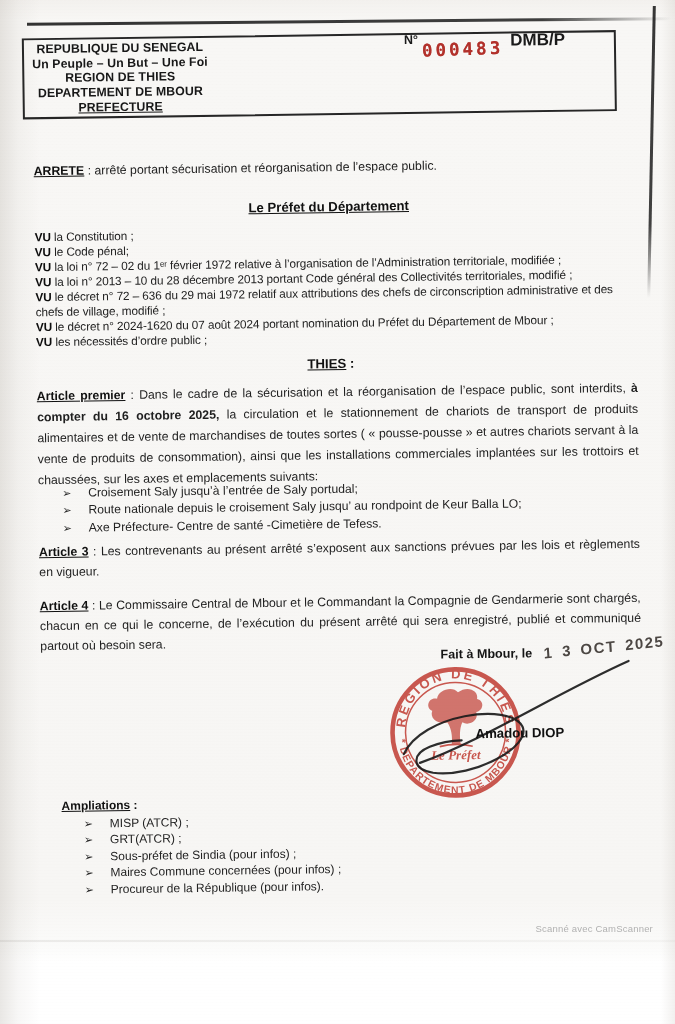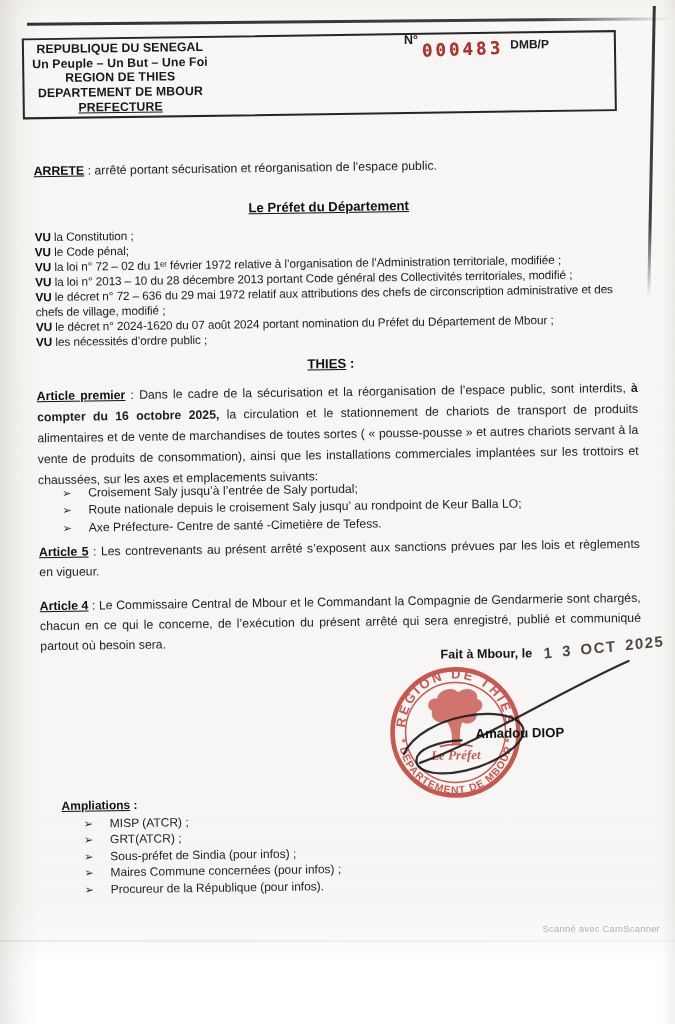--- a/index.html
+++ b/index.html
@@ -48,21 +48,21 @@
     position:absolute;left:8px;top:2px;text-align:center;
     font-weight:bold;font-size:12.3px;line-height:14.7px;color:#181818;letter-spacing:.1px;
   }
   .num{position:absolute;left:380px;top:-4px;display:flex;align-items:flex-start;}
   .num-label{font-weight:bold;font-size:12.5px;color:#1a1a1a;margin-top:2px;}
   .num-value{
     font-family:"DejaVu Sans Mono",monospace;font-weight:bold;font-size:17.5px;
     color:#b2312b;letter-spacing:3px;margin-left:4px;margin-top:9px;
     transform:rotate(-1.5deg);text-shadow:0 0 .6px rgba(178,49,43,.7);
   }
-  .num-suffix{font-weight:bold;font-size:12px;color:#1a1a1a;margin-left:7px;margin-top:8px;}
+  .num-suffix{font-weight:bold;font-size:17px;color:#1a1a1a;margin-left:7px;margin-top:1px;}
   
   .analyse{position:absolute;left:38px;top:160px;width:600px;margin:0;font-size:12.3px;color:#222;}
   .lbl{font-weight:bold;text-decoration:underline;color:#111;}
   .title{position:absolute;left:0;top:199px;width:665px;text-align:center;
     font-weight:bold;font-size:13.2px;color:#111;}
   .title span{text-decoration:underline;}
   .vu{position:absolute;left:38px;top:226px;width:604px;font-size:11.8px;line-height:15px;letter-spacing:-.1px;}
   .vu b{color:#0e0e0e;}
   .arrete{position:absolute;left:0;top:356px;width:665px;text-align:center;
     font-weight:bold;font-size:13.2px;color:#111;}
@@ -86,21 +86,21 @@
     letter-spacing:2.6px;fill:#bf392f;}
   .arc-bot-text{font-family:"Liberation Sans",sans-serif;font-weight:bold;font-size:10.3px;
     letter-spacing:1px;fill:#bf392f;}
   .prefet-text{font-family:"Liberation Serif",serif;font-weight:bold;font-style:italic;
     font-size:13px;fill:#bf392f;}
   
   .ampl{position:absolute;left:57px;top:795px;font-size:12px;}
   .ampl-head{font-weight:bold;color:#111;margin-bottom:3px;}
   .ampl-items{margin-left:22px;}
   .ampl-item{display:flex;align-items:baseline;line-height:16.4px;}
-  .camscanner{position:absolute;right:15px;top:923px;font-size:9.5px;color:#b1b1b1;letter-spacing:.2px;}
+  .camscanner{position:absolute;right:22px;top:923px;font-size:9.5px;color:#b1b1b1;letter-spacing:.2px;}
 </style>
 </head>
 <body>
 
 <div class="screen">
   <div class="paper"></div>
   <div class="edge-top"></div>
   <div class="edge-right"></div>
   <div class="edge-bottom"></div>
 
@@ -147,21 +147,21 @@
       <div class="axis">
           <span class="blt">➢</span>
           <span>Route nationale depuis le croisement Saly jusqu’ au rondpoint de Keur Balla LO;</span>
         </div>
       <div class="axis">
           <span class="blt">➢</span>
           <span>Axe Préfecture- Centre de santé -Cimetière de Tefess.</span>
         </div>
     </div>
 
-    <p class="art art2"><span class="lbl">Article 5</span><span> : </span><span>Les contrevenants au présent arrêté s’exposent aux sanctions prévues par les lois et règlements en vigueur.</span></p>
+    <p class="art art2"><span class="lbl">Article 3</span><span> : </span><span>Les contrevenants au présent arrêté s’exposent aux sanctions prévues par les lois et règlements en vigueur.</span></p>
 
     <p class="art art3"><span class="lbl">Article 4</span><span> : </span><span>Le Commissaire Central de Mbour et le Commandant la Compagnie de Gendarmerie sont chargés, chacun en ce qui le concerne, de l’exécution du présent arrêté qui sera enregistré, publié et communiqué partout où besoin sera.</span></p>
 
     <span class="fait">Fait à Mbour, le</span>
     <span class="datestamp">1 3 OCT 2025</span>
 
     <svg class="stampsvg" width="268" height="165" viewBox="0 0 268 165">
       <g opacity="0.84">
         <circle cx="80" cy="82" r="63" fill="none" stroke="#bf392f" stroke-width="4.6"></circle>
         <circle cx="80" cy="82" r="50" fill="none" stroke="#bf392f" stroke-width="1.5"></circle>

